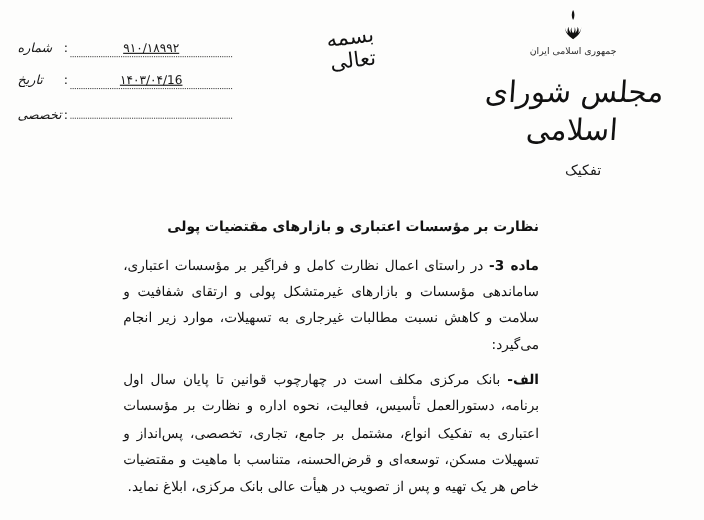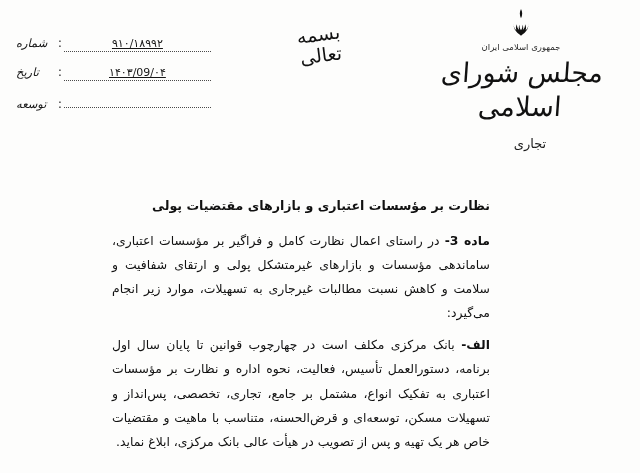--- a/index.html
+++ b/index.html
@@ -44,21 +44,21 @@
     width: 34px;
     height: 34px;
     margin: 0 auto 2px auto;
     position: relative;
   }
   .emblem svg { display: block; }
   .country-line {
     font-size: 8.5px;
     letter-spacing: 0.5px;
     color: #2a2a2a;
-    margin-bottom: 4px;
+    margin-bottom: 16px;
     font-family: "DejaVu Sans", sans-serif;
   }
   .majles-title {
     font-size: 27px;
     color: #111;
     line-height: 1.25;
     font-family: "DejaVu Sans", sans-serif;
     transform: skewX(-4deg);
     font-weight: 500;
   }
@@ -165,43 +165,43 @@
       <div class="emblem">
         <svg width="34" height="34" viewBox="0 0 34 34" aria-hidden="true">
           <g fill="#111">
             <path d="M17 3 c1.6 2.6 1.6 6.4 0 9.2 c-1.6 -2.8 -1.6 -6.6 0 -9.2 z"></path>
             <path d="M17 13.5 c0 3.6 0 7.2 0 10.8 c-1.2 -1.6 -1.6 -3.6 -1.4 -5.6 c-1 1.6 -1 3.6 -0.4 5.4 c-1.6 -1.4 -2.4 -3.6 -2.2 -5.8 c-1.2 1.8 -1.4 4 -0.6 6 c-2 -1.6 -3 -4.2 -2.8 -6.8 c-0.1 2 0.2 4.2 1.2 6 c1.4 2.6 3.9 4.4 6.2 6.2 c2.3 -1.8 4.8 -3.6 6.2 -6.2 c1 -1.8 1.3 -4 1.2 -6 c0.2 2.6 -0.8 5.2 -2.8 6.8 c0.8 -2 0.6 -4.2 -0.6 -6 c0.2 2.2 -0.6 4.4 -2.2 5.8 c0.6 -1.8 0.6 -3.8 -0.4 -5.4 c0.2 2 -0.2 4 -1.4 5.6 z"></path>
           </g>
         </svg>
       </div>
       <div class="country-line">جمهوری اسلامی ایران</div>
       <div class="majles-title">مجلس شورای اسلامی</div>
-      <div class="majles-sub">تجاری</div>
+      <div class="majles-sub">تفکیک</div>
     </div>
 
     <div class="seal">بسمه تعالی</div>
 
     <div class="meta">
 
       <div class="meta-row">
         <div class="meta-value">۹۱۰/۱۸۹۹۲</div>
         <div class="meta-colon">:</div>
         <div class="meta-label">شماره</div>
       </div>
 
       <div class="meta-row">
-        <div class="meta-value">۱۴۰۳/09/۰۴</div>
+        <div class="meta-value">۱۴۰۳/۰۴/16</div>
         <div class="meta-colon">:</div>
         <div class="meta-label">تاریخ</div>
       </div>
 
       <div class="meta-row">
         <div class="meta-value empty"></div>
         <div class="meta-colon">:</div>
-        <div class="meta-label">توسعه</div>
+        <div class="meta-label">تخصصی</div>
       </div>
 
     </div>
   </div>
 
   <div class="body">
 
 
     <div class="heading">نظارت بر مؤسسات اعتباری و بازارهای مقتضیات پولی</div>
 

